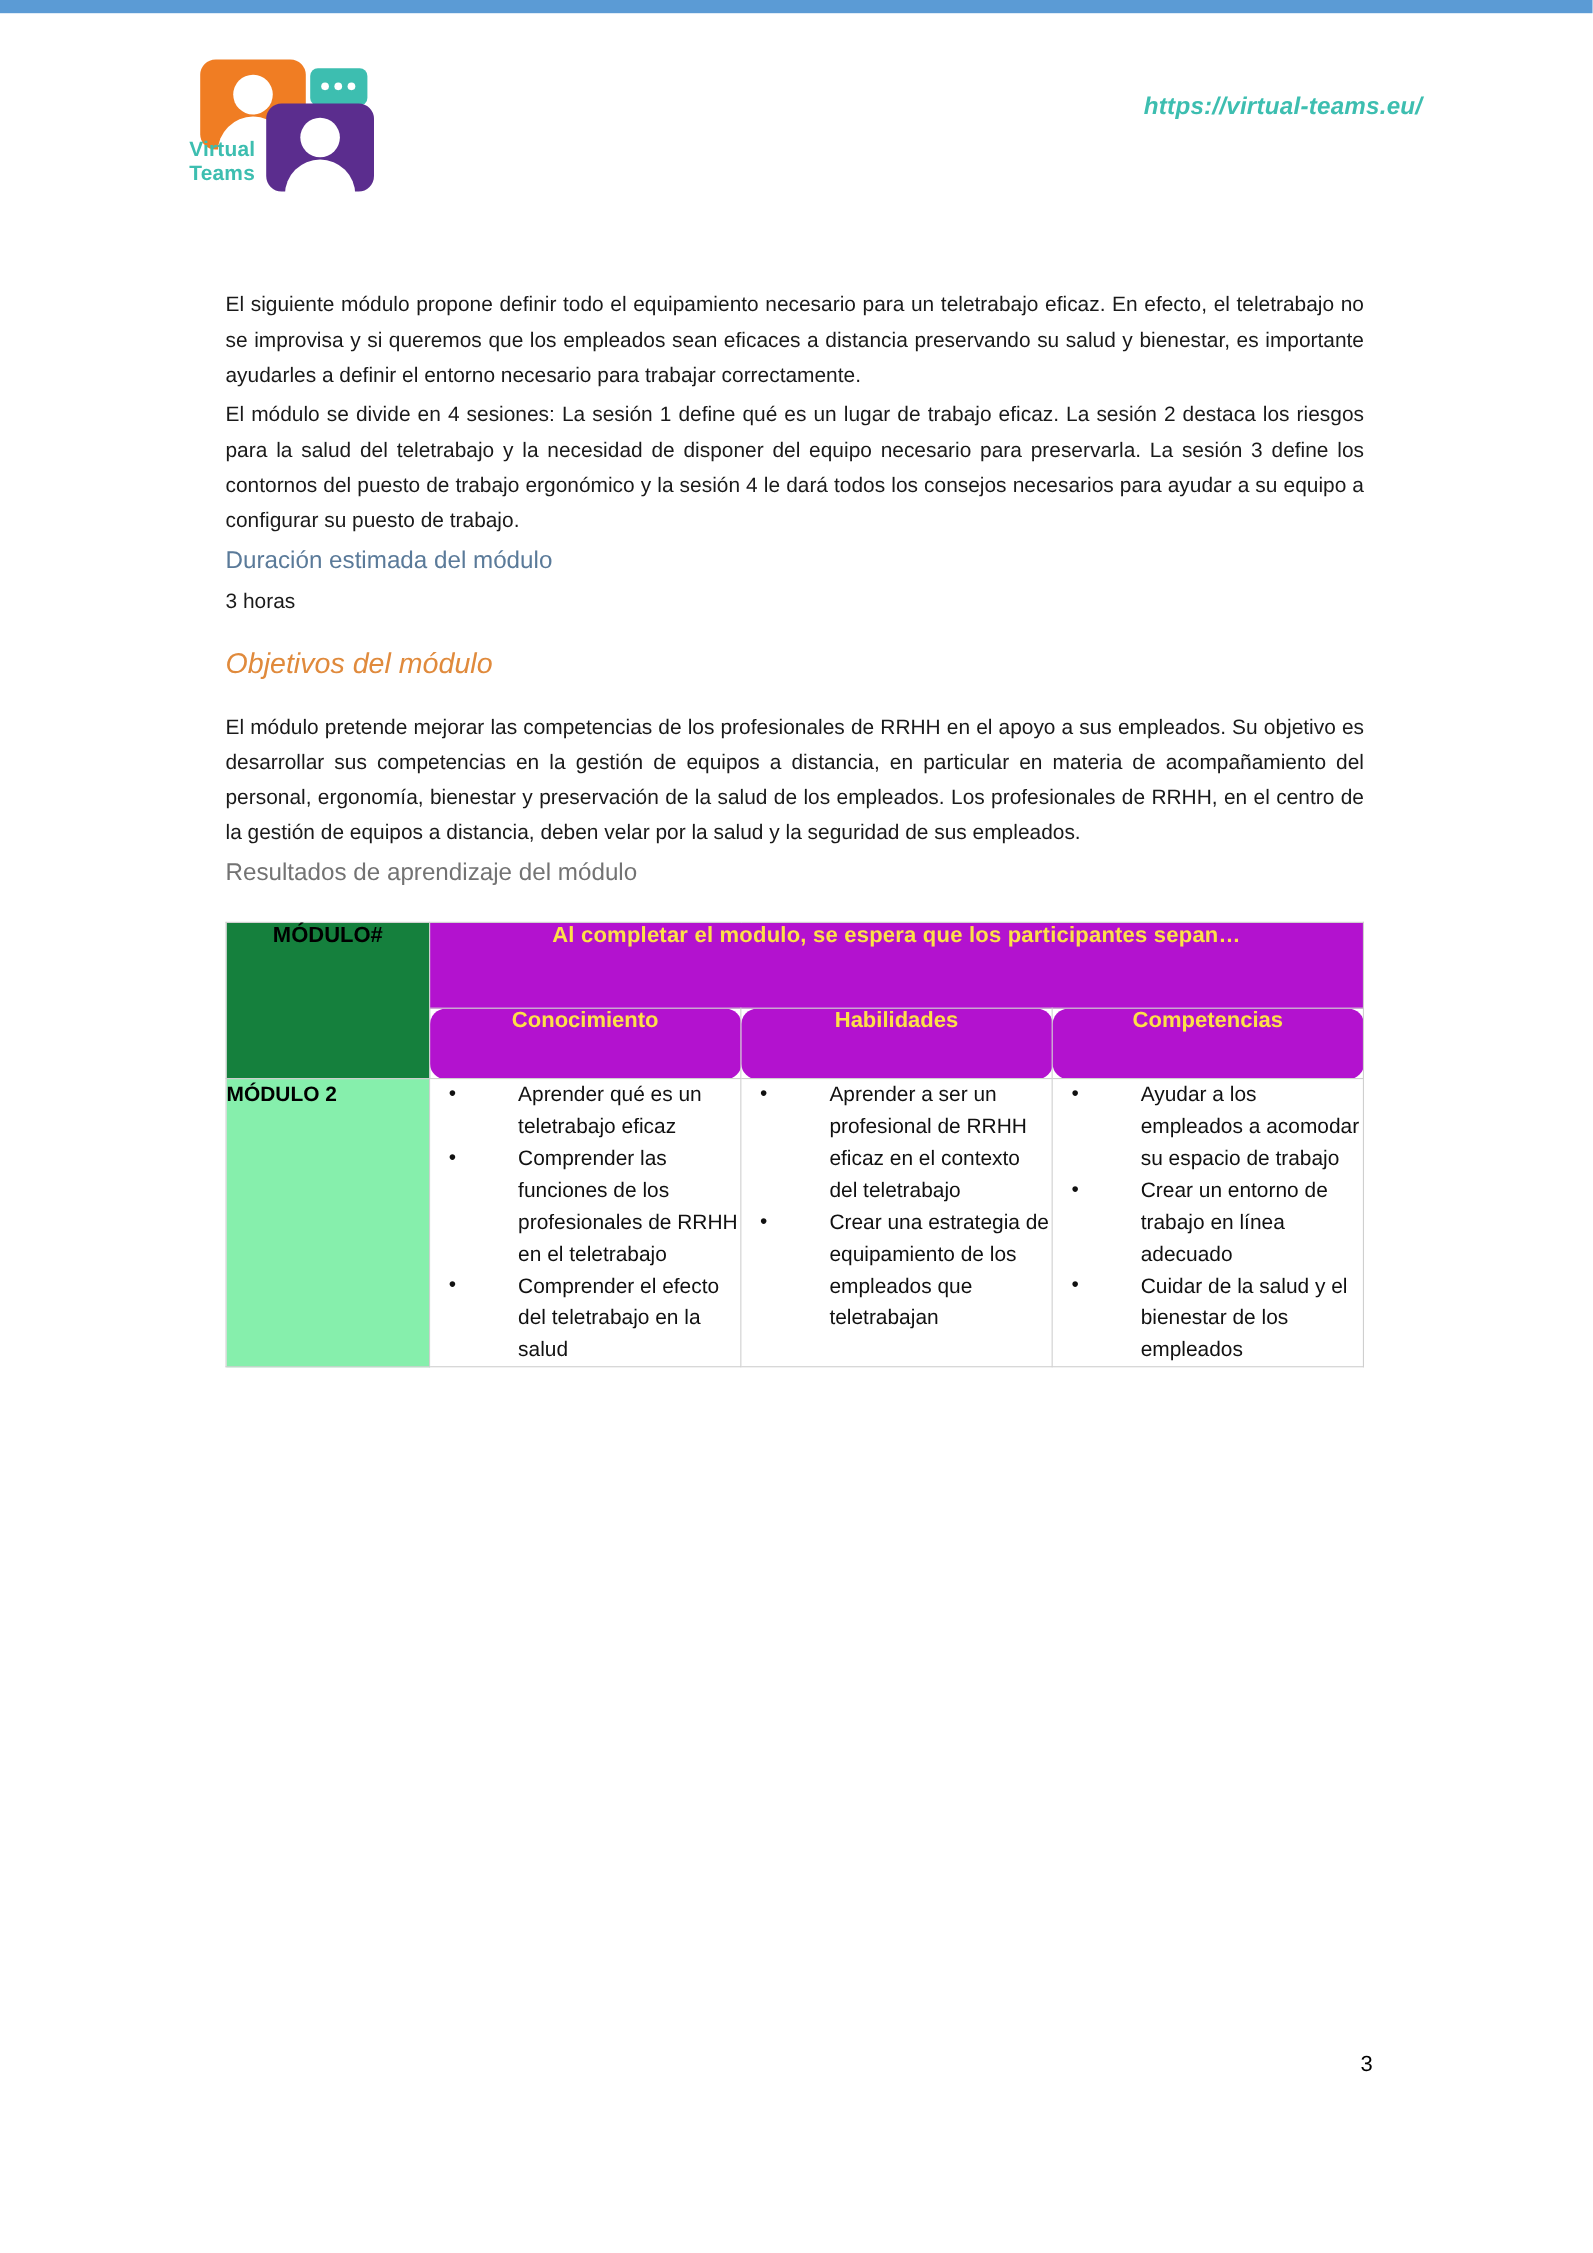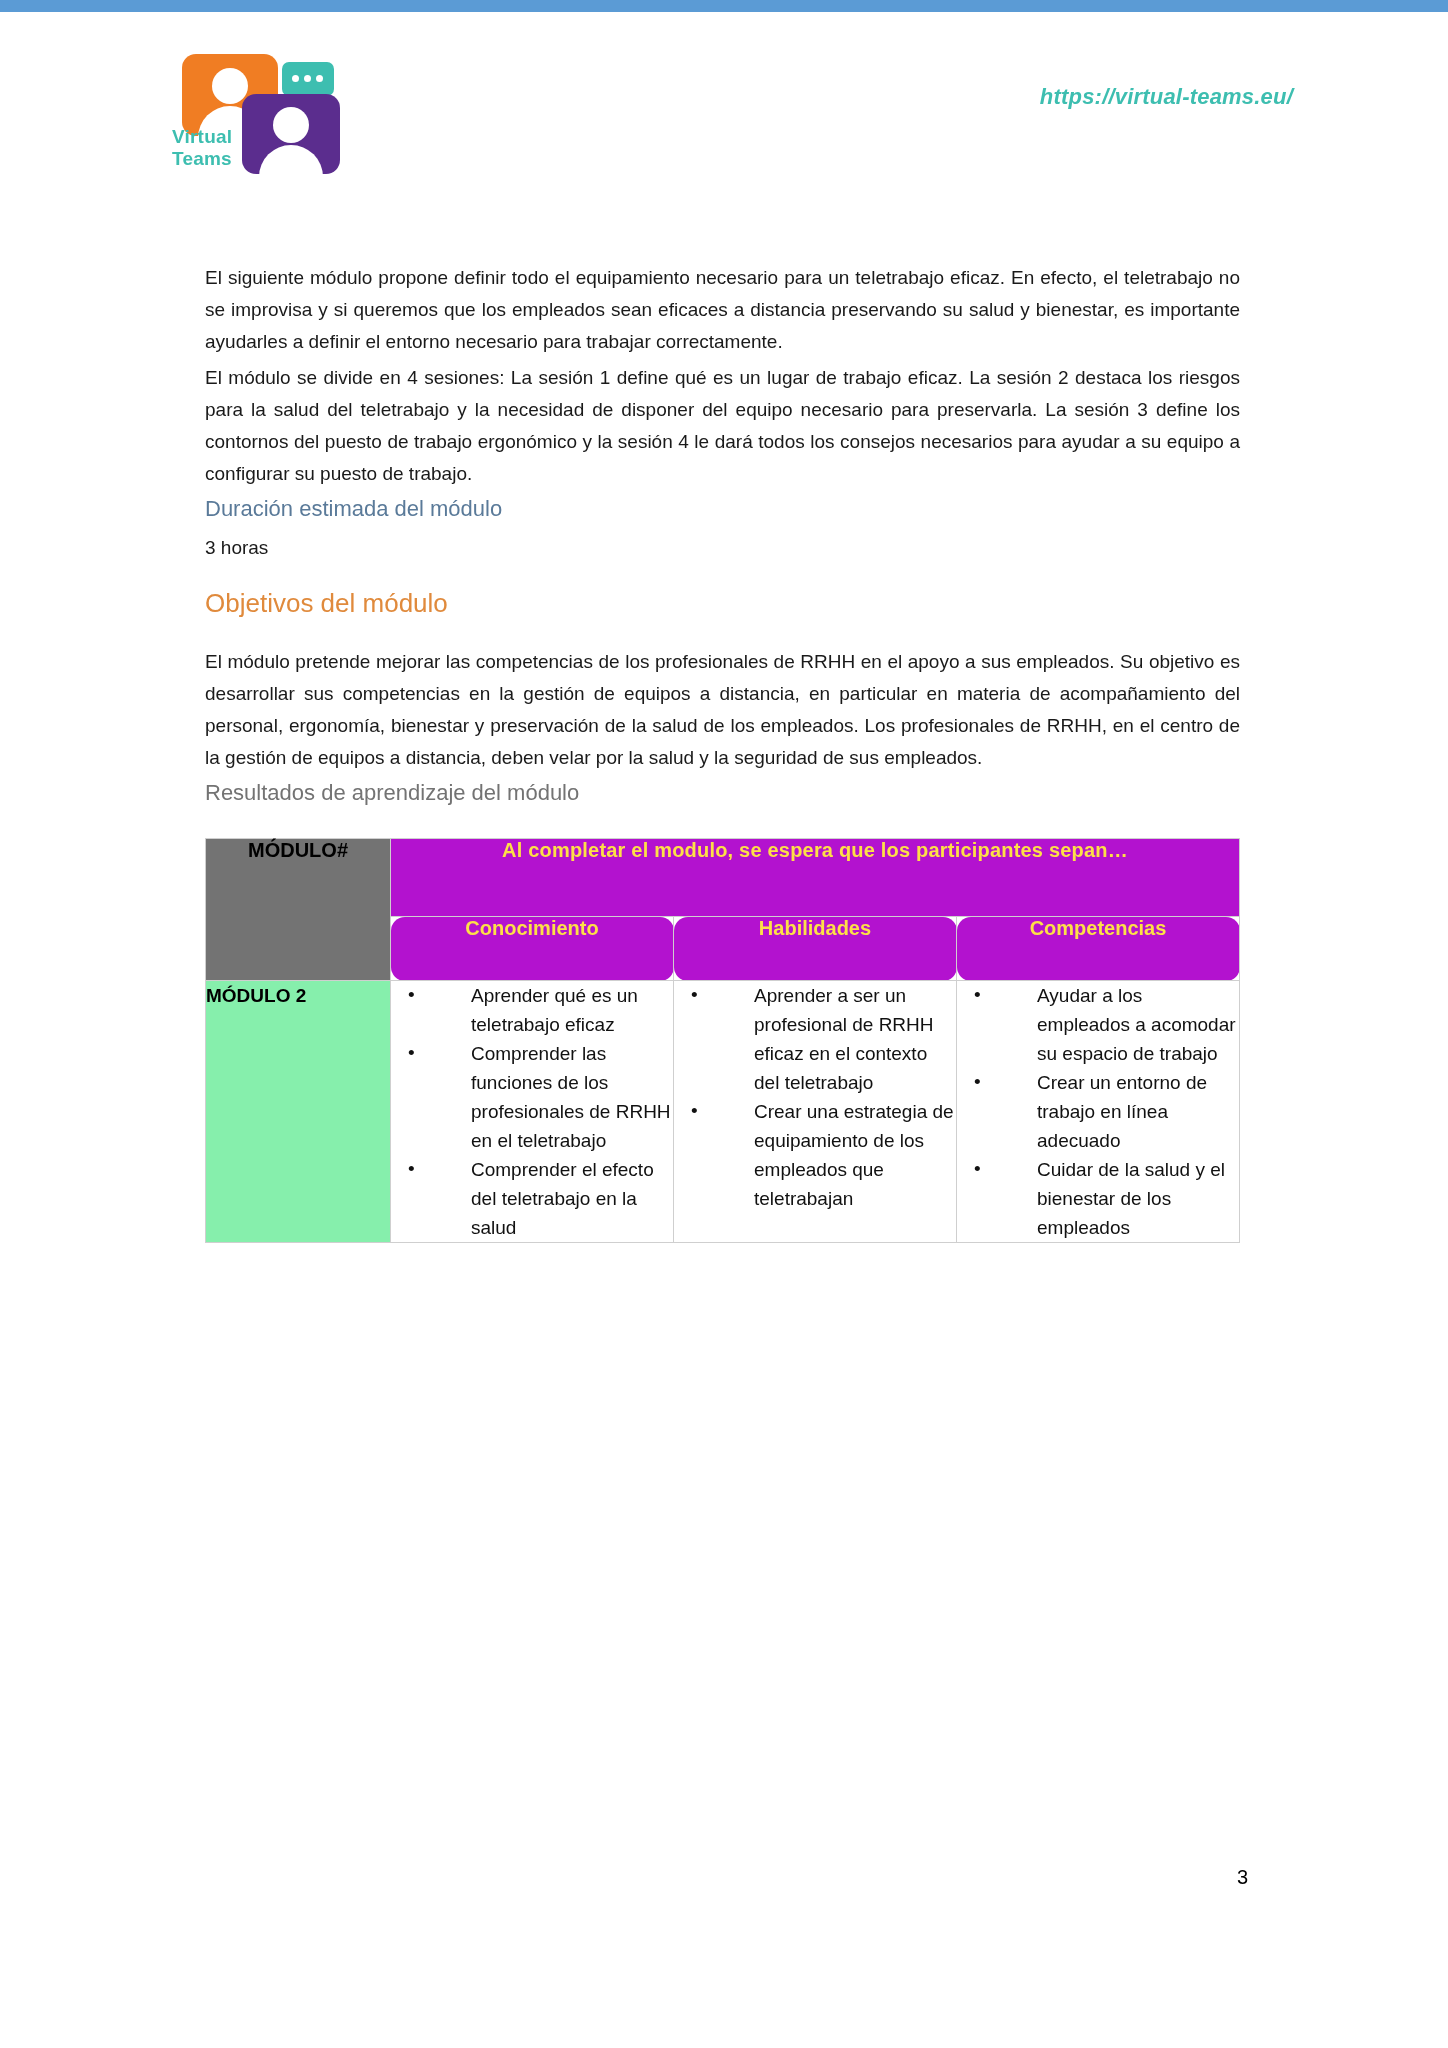--- a/index.html
+++ b/index.html
@@ -146,20 +146,21 @@
   p.body-text {
     font-size: 19px;
     line-height: 32px;
     color: #1a1a1a;
     text-align: justify;
     margin-bottom: 4px;
   }
   h2.objectives {
     font-size: 26px;
     font-weight: normal;
+    font-style: italic;
     color: #e08a3c;
     line-height: 34px;
     margin-top: 22px;
     margin-bottom: 26px;
   }
   h2.results {
     font-size: 22px;
     font-weight: normal;
     color: #737373;
     line-height: 30px;
@@ -182,21 +183,21 @@
     font-weight: bold;
     text-align: center;
     font-size: 20px;
   }
   .th-banner {
     height: 78px;
     padding: 14px 10px 0 10px;
     letter-spacing: 0.2px;
   }
   .th-module {
-    background: #737373;
+    background: #15803d;
     color: #000000;
     font-weight: bold;
     font-size: 20px;
     text-align: center;
     vertical-align: middle;
     width: 185px;
   }
   .th-col {
     height: 64px;
     vertical-align: middle;

